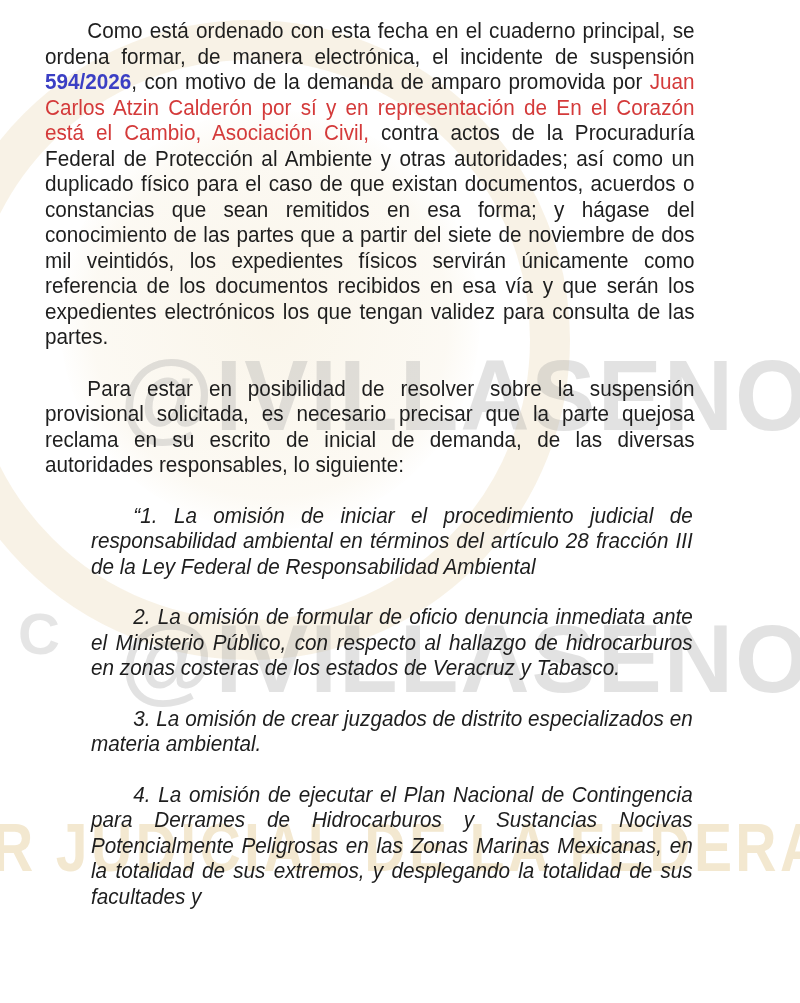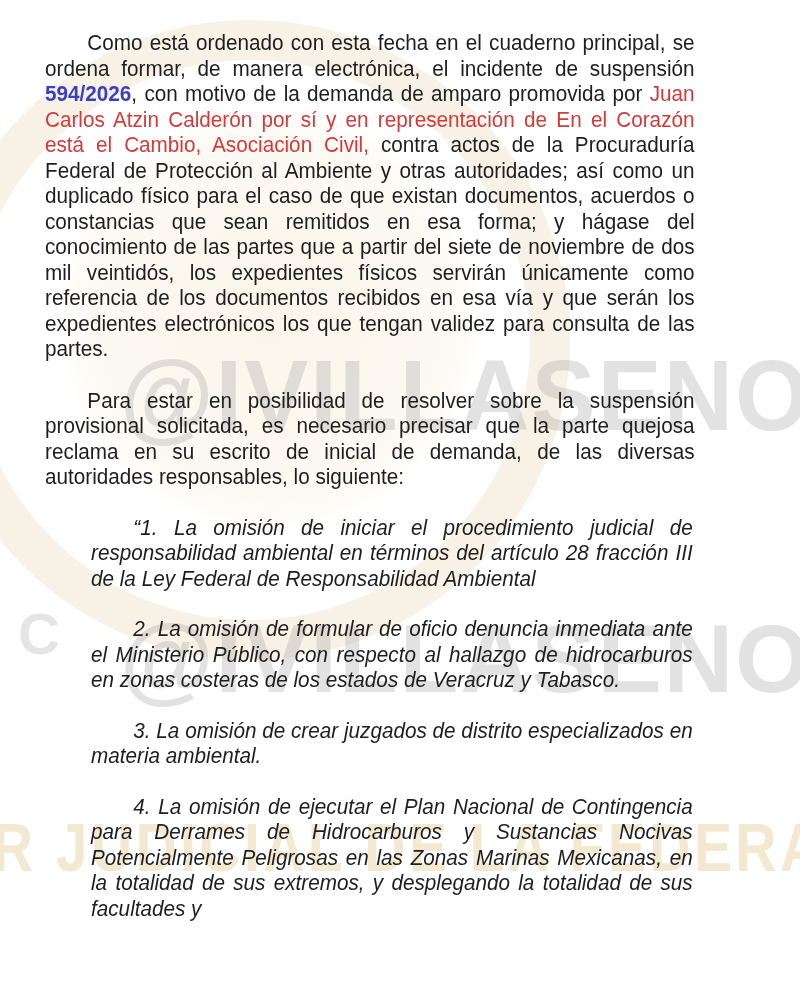--- a/index.html
+++ b/index.html
@@ -27,21 +27,21 @@
     font-family: "Liberation Sans", sans-serif;
     letter-spacing: 2px;
   }
   .wm-villa1 { left: 120px; top: 340px; font-size: 96px; color: rgba(160,160,160,0.30); transform: scaleY(1.05); }
   .wm-villa2 { left: 120px; top: 604px; font-size: 96px; color: rgba(160,160,160,0.30); }
   .wm-fed { left: -8px; top: 808px; font-size: 68px; color: rgba(220,190,120,0.35); transform: scaleX(0.84); transform-origin: left; letter-spacing: 4px; }
   .wm-c { left: 18px; top: 600px; font-size: 58px; color: rgba(160,160,160,0.28); }
   .content {
     position: relative; z-index: 1;
     padding: 18px 106px 0 45px;
-    font-size: 22.5px; line-height: 25.5px; margin-top: 12px;
+    font-size: 22.5px; line-height: 25.5px;
   }
   p { margin: 0; text-align: justify; }
   .para { text-indent: 46px; margin-bottom: 25px; transform: scaleX(0.92); transform-origin: left; width: 706px; }
   .para.first { margin-bottom: 26px; }
   .case { color: #3b3fc4; font-weight: bold; }
   .party { color: #d43a3a; }
   .quote {
     font-style: italic; text-indent: 46px; margin-left: 46px; margin-bottom: 25px;
     transform: scaleX(0.92); transform-origin: left; width: 654px;
   }

